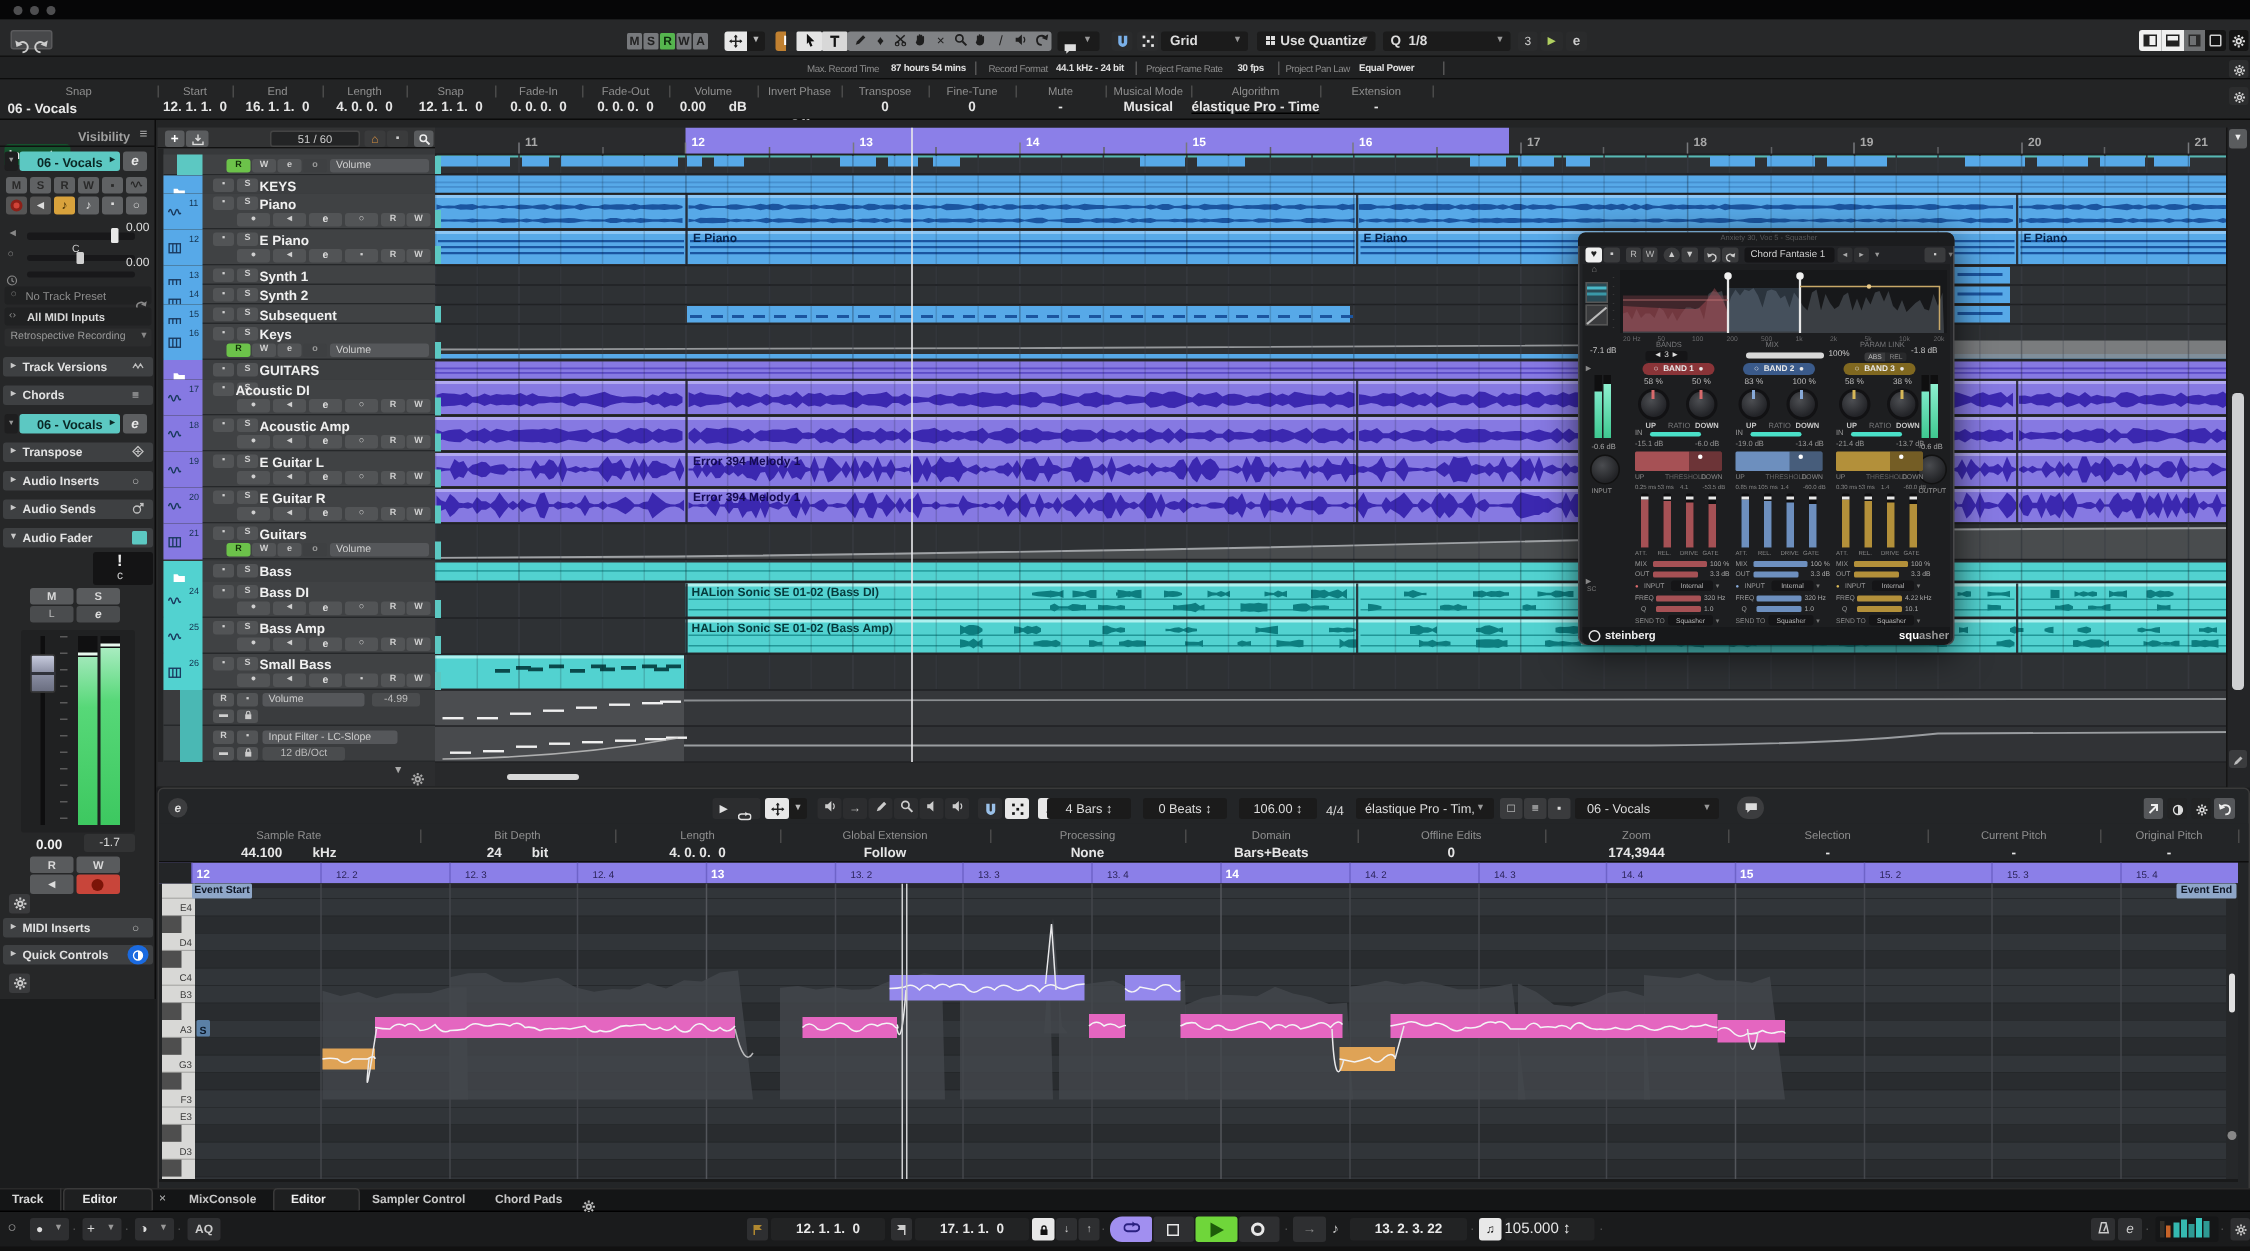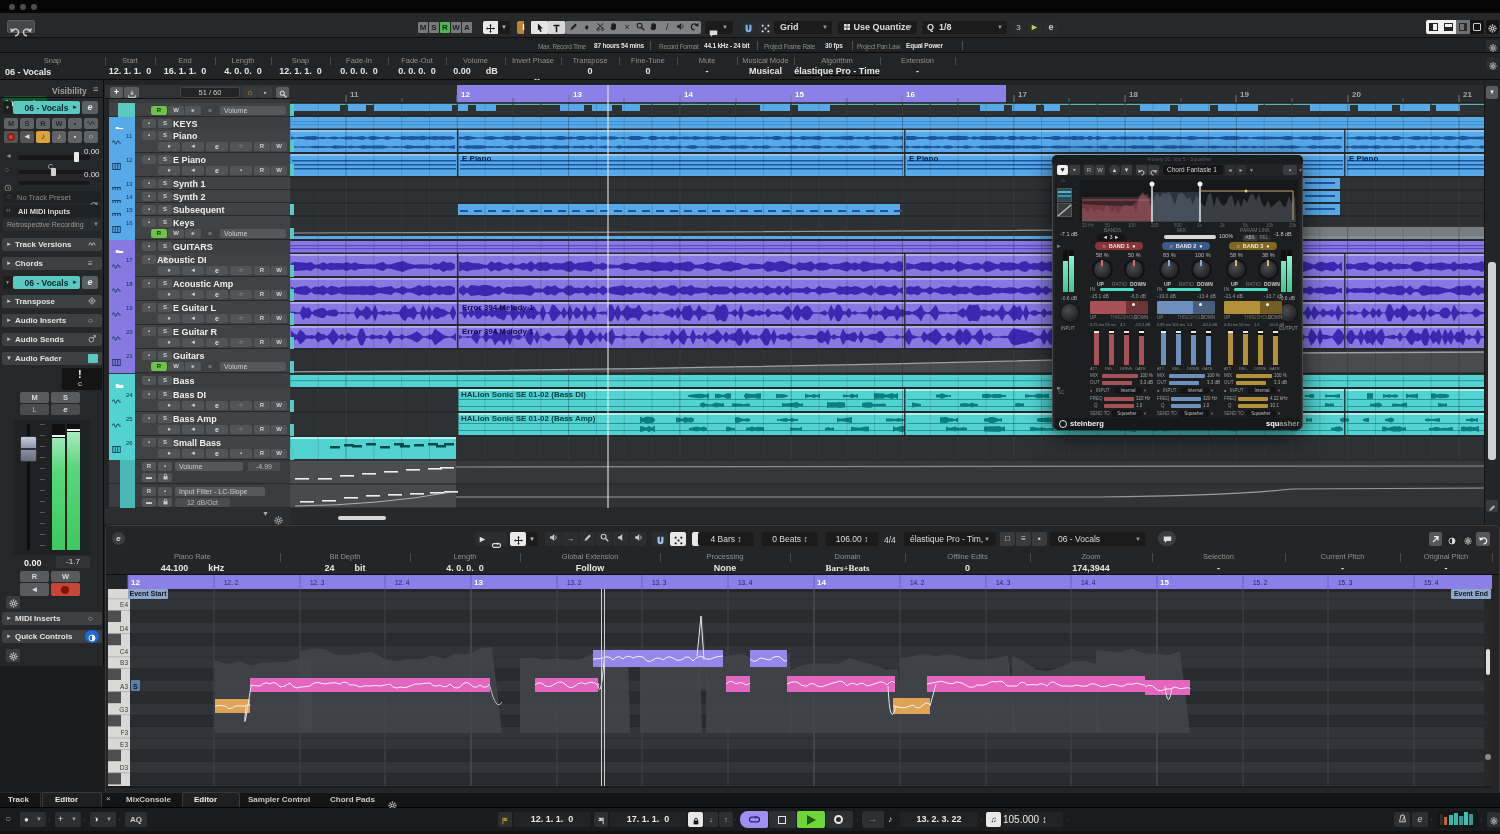--- a/index.html
+++ b/index.html
@@ -1290,21 +1290,21 @@
           <line x1="2.2" y1="9.8" x2="3.6" y2="8.4"></line>
           <line x1="8.4" y1="3.6" x2="9.8" y2="2.2"></line>
         </g>
       </svg></div>
 <div class="a" style="left:1476px;top:532px;width:14px;height:14px;background:#55575a;border-radius:2px;text-align:center;line-height:13px"><svg width="9" height="9" viewBox="0 0 12 12" style="vertical-align:-1px">
         <path d="M2.5,5 A4,4 0 1 1 6,10.5" fill="none" stroke="#eeeeee" stroke-width="1.6"></path>
         <path d="M0.2,1.2 L1.2,6.4 L6,4.4 Z" fill="#eeeeee"></path>
       </svg></div>
 <div class="a" style="left:106px;top:549px;width:1393px;height:26px;background:#232527;border-bottom:1px solid #0e0e0e"></div>
 <div class="a" style="left:105px;top:552px;width:175px;height:9px;">
-      <div class="lbl">Piano Rate</div>
+      <div class="lbl">Sample Rate</div>
     </div>
 <div class="a" style="left:105px;top:563px;width:175px;height:10px;">
       <div class="val">44.100&nbsp;&nbsp;&nbsp;&nbsp;&nbsp;&nbsp;&nbsp;&nbsp;kHz</div>
     </div>
 <div class="a" style="left:280px;top:553px;width:1px;height:9px;background:#4a4a4a"></div>
 <div class="a" style="left:280px;top:552px;width:130px;height:9px;">
       <div class="lbl">Bit Depth</div>
     </div>
 <div class="a" style="left:280px;top:563px;width:130px;height:10px;">
       <div class="val">24&nbsp;&nbsp;&nbsp;&nbsp;&nbsp;&nbsp;&nbsp;&nbsp;bit</div>
@@ -1327,21 +1327,21 @@
 <div class="a" style="left:660px;top:552px;width:130px;height:9px;">
       <div class="lbl">Processing</div>
     </div>
 <div class="a" style="left:660px;top:563px;width:130px;height:10px;">
       <div class="val">None</div>
     </div>
 <div class="a" style="left:790px;top:553px;width:1px;height:9px;background:#4a4a4a"></div>
 <div class="a" style="left:790px;top:552px;width:115px;height:9px;">
       <div class="lbl">Domain</div>
     </div>
-<div class="a" style="left:790px;top:563px;width:115px;height:10px;font-family:Liberation Serif, serif;">
+<div class="a" style="left:790px;top:563px;width:115px;height:10px;">
       <div class="val">Bars+Beats</div>
     </div>
 <div class="a" style="left:905px;top:553px;width:1px;height:9px;background:#4a4a4a"></div>
 <div class="a" style="left:905px;top:552px;width:125px;height:9px;">
       <div class="lbl">Offline Edits</div>
     </div>
 <div class="a" style="left:905px;top:563px;width:125px;height:10px;">
       <div class="val">0</div>
     </div>
 <div class="a" style="left:1030px;top:553px;width:1px;height:9px;background:#4a4a4a"></div>

